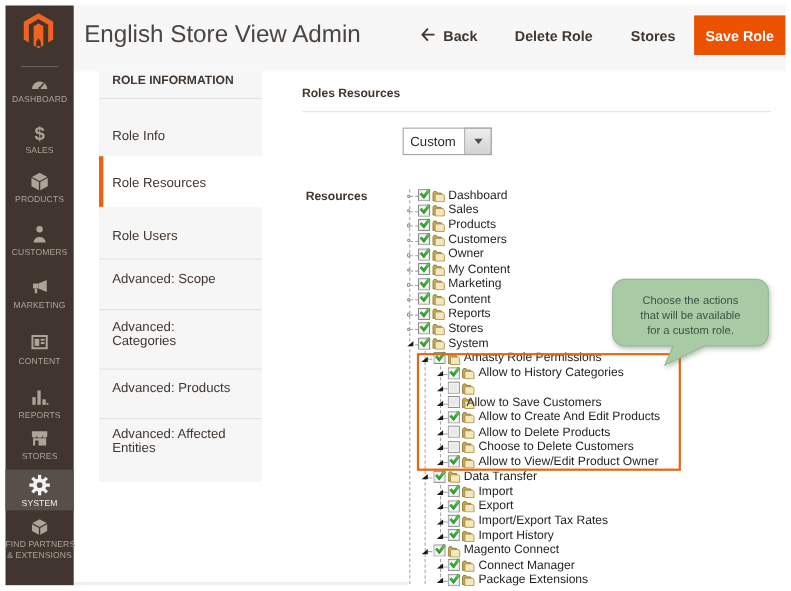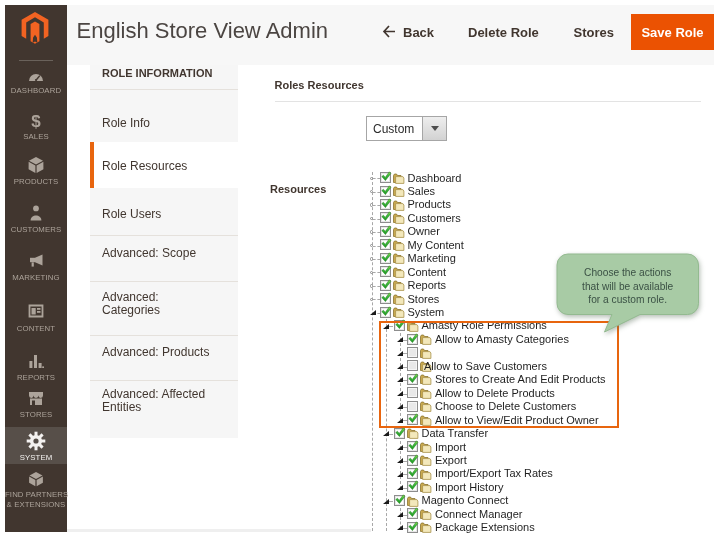--- a/index.html
+++ b/index.html
@@ -143,21 +143,21 @@
 <div class="ab ni" style="left:102px;top:116.5px">Role Info</div>
 <div class="ab ni" style="left:102px;top:160px;font-weight:normal">Role Resources</div>
 <div class="ab ni" style="left:102px;top:207.5px">Role Users</div>
 <div class="ab ni" style="left:102px;top:246.5px">Advanced: Scope</div>
 <div class="ab ni" style="left:102px;top:291px">Advanced:<br>Categories</div>
 <div class="ab ni" style="left:102px;top:345.5px">Advanced: Products</div>
 <div class="ab ni" style="left:102px;top:388px">Advanced: Affected<br>Entities</div>
 
 <div class="ab" style="left:274.5px;top:79px;font-size:11px;font-weight:bold;color:#41362f">Roles Resources</div>
 <div class="ab" style="left:274.5px;top:101px;width:426px;height:1px;background:#e3e3e3"></div>
-<div class="ab" style="left:270px;top:183px;width:72px;text-align:left;font-size:11px;font-weight:bold;color:#41362f">Resources</div>
+<div class="ab" style="left:270px;top:173px;width:72px;text-align:center;font-size:11px;font-weight:bold;color:#41362f">Resources</div>
 
 <div class="ab" style="left:366px;top:116px;width:81px;height:25px;background:#fff;border:1px solid #a6a6a6"></div>
 <div class="ab" style="left:422px;top:116px;width:25px;height:25px;background:linear-gradient(#eee,#d2d2d2);border:1px solid #a6a6a6"></div>
 <svg class="ab" style="left:430.5px;top:126px" width="8" height="5" viewBox="0 0 8 5">
       <path d="M0 0 H8 L4 5 Z" fill="#4d4d4d"></path>
     </svg>
 <div class="ab" style="left:373px;top:122px;font-size:12px;color:#2b2b2b">Custom</div>
 
 <div class="ab vd" style="left:371.7px;top:172.0px;height:359.0px"></div>
 <div class="ab vd" style="left:385.8px;top:318.5px;height:212.5px"></div>
@@ -318,21 +318,21 @@
     </svg>
 <svg class="ab" style="left:407.0px;top:332.5px" width="12" height="12" viewBox="0 0 12 12">
       <rect x="0.5" y="1.5" width="10" height="10" fill="#fff" stroke="#8d8d8d" stroke-width="1"></rect>
       <rect x="1.5" y="2.5" width="8" height="8" fill="none" stroke="#e7e7e7" stroke-width="1"></rect>
       <path d="M1.8 5.6 L3.4 4.2 L5.2 6.4 L9.4 0.8 L10.8 2.4 L5.4 9.6 Z" fill="url(#gg)" stroke="#187818" stroke-width="0.5"></path>
     </svg>
 <svg class="ab" style="left:420.3px;top:334.09999999999997px" width="12" height="11" viewBox="0 0 12 11">
       <path d="M0.5 2.5 L0.5 9.5 L8 9.5 L8 2.5 L4.5 2.5 L3.5 1 L1.5 1 Z" fill="#c9a94e" stroke="#8a7430" stroke-width="0.8"></path>
       <path d="M2.6 3.6 L2.6 10.4 L10.9 10.4 L10.9 5 L9.9 3.6 Z" fill="#f3e8bb" stroke="#a8914a" stroke-width="0.8"></path>
     </svg>
-<div class="ab tt" style="left:435.0px;top:332.9px">Allow to Amasty Categories</div>
+<div class="ab tt" style="left:435.0px;top:332.9px">Allow to History Categories</div>
 <div class="ab hd" style="left:401.8px;top:353.1px;width:5.2px"></div>
 <svg class="ab" style="left:396.5px;top:350.5px" width="6" height="5" viewBox="0 0 6 5">
       <path d="M0 5 L6 5 L6 0 Z" fill="#1a1a1a"></path>
     </svg>
 <svg class="ab" style="left:407.0px;top:345.95px" width="12" height="12" viewBox="0 0 12 12">
       <rect x="0.5" y="1.5" width="10" height="10" fill="#e9e9e9" stroke="#8d8d8d" stroke-width="1"></rect>
       <rect x="1.5" y="2.5" width="8" height="8" fill="none" stroke="#f6f6f6" stroke-width="1"></rect>
     </svg>
 <svg class="ab" style="left:420.3px;top:347.54999999999995px" width="12" height="11" viewBox="0 0 12 11">
       <path d="M0.5 2.5 L0.5 9.5 L8 9.5 L8 2.5 L4.5 2.5 L3.5 1 L1.5 1 Z" fill="#c9a94e" stroke="#8a7430" stroke-width="0.8"></path>
@@ -357,21 +357,21 @@
     </svg>
 <svg class="ab" style="left:407.0px;top:372.85px" width="12" height="12" viewBox="0 0 12 12">
       <rect x="0.5" y="1.5" width="10" height="10" fill="#fff" stroke="#8d8d8d" stroke-width="1"></rect>
       <rect x="1.5" y="2.5" width="8" height="8" fill="none" stroke="#e7e7e7" stroke-width="1"></rect>
       <path d="M1.8 5.6 L3.4 4.2 L5.2 6.4 L9.4 0.8 L10.8 2.4 L5.4 9.6 Z" fill="url(#gg)" stroke="#187818" stroke-width="0.5"></path>
     </svg>
 <svg class="ab" style="left:420.3px;top:374.45px" width="12" height="11" viewBox="0 0 12 11">
       <path d="M0.5 2.5 L0.5 9.5 L8 9.5 L8 2.5 L4.5 2.5 L3.5 1 L1.5 1 Z" fill="#c9a94e" stroke="#8a7430" stroke-width="0.8"></path>
       <path d="M2.6 3.6 L2.6 10.4 L10.9 10.4 L10.9 5 L9.9 3.6 Z" fill="#f3e8bb" stroke="#a8914a" stroke-width="0.8"></path>
     </svg>
-<div class="ab tt" style="left:435.0px;top:373.2px">Stores to Create And Edit Products</div>
+<div class="ab tt" style="left:435.0px;top:373.2px">Allow to Create And Edit Products</div>
 <div class="ab hd" style="left:401.8px;top:393.5px;width:5.2px"></div>
 <svg class="ab" style="left:396.5px;top:390.9px" width="6" height="5" viewBox="0 0 6 5">
       <path d="M0 5 L6 5 L6 0 Z" fill="#1a1a1a"></path>
     </svg>
 <svg class="ab" style="left:407.0px;top:386.3px" width="12" height="12" viewBox="0 0 12 12">
       <rect x="0.5" y="1.5" width="10" height="10" fill="#e9e9e9" stroke="#8d8d8d" stroke-width="1"></rect>
       <rect x="1.5" y="2.5" width="8" height="8" fill="none" stroke="#f6f6f6" stroke-width="1"></rect>
     </svg>
 <svg class="ab" style="left:420.3px;top:387.9px" width="12" height="11" viewBox="0 0 12 11">
       <path d="M0.5 2.5 L0.5 9.5 L8 9.5 L8 2.5 L4.5 2.5 L3.5 1 L1.5 1 Z" fill="#c9a94e" stroke="#8a7430" stroke-width="0.8"></path>

